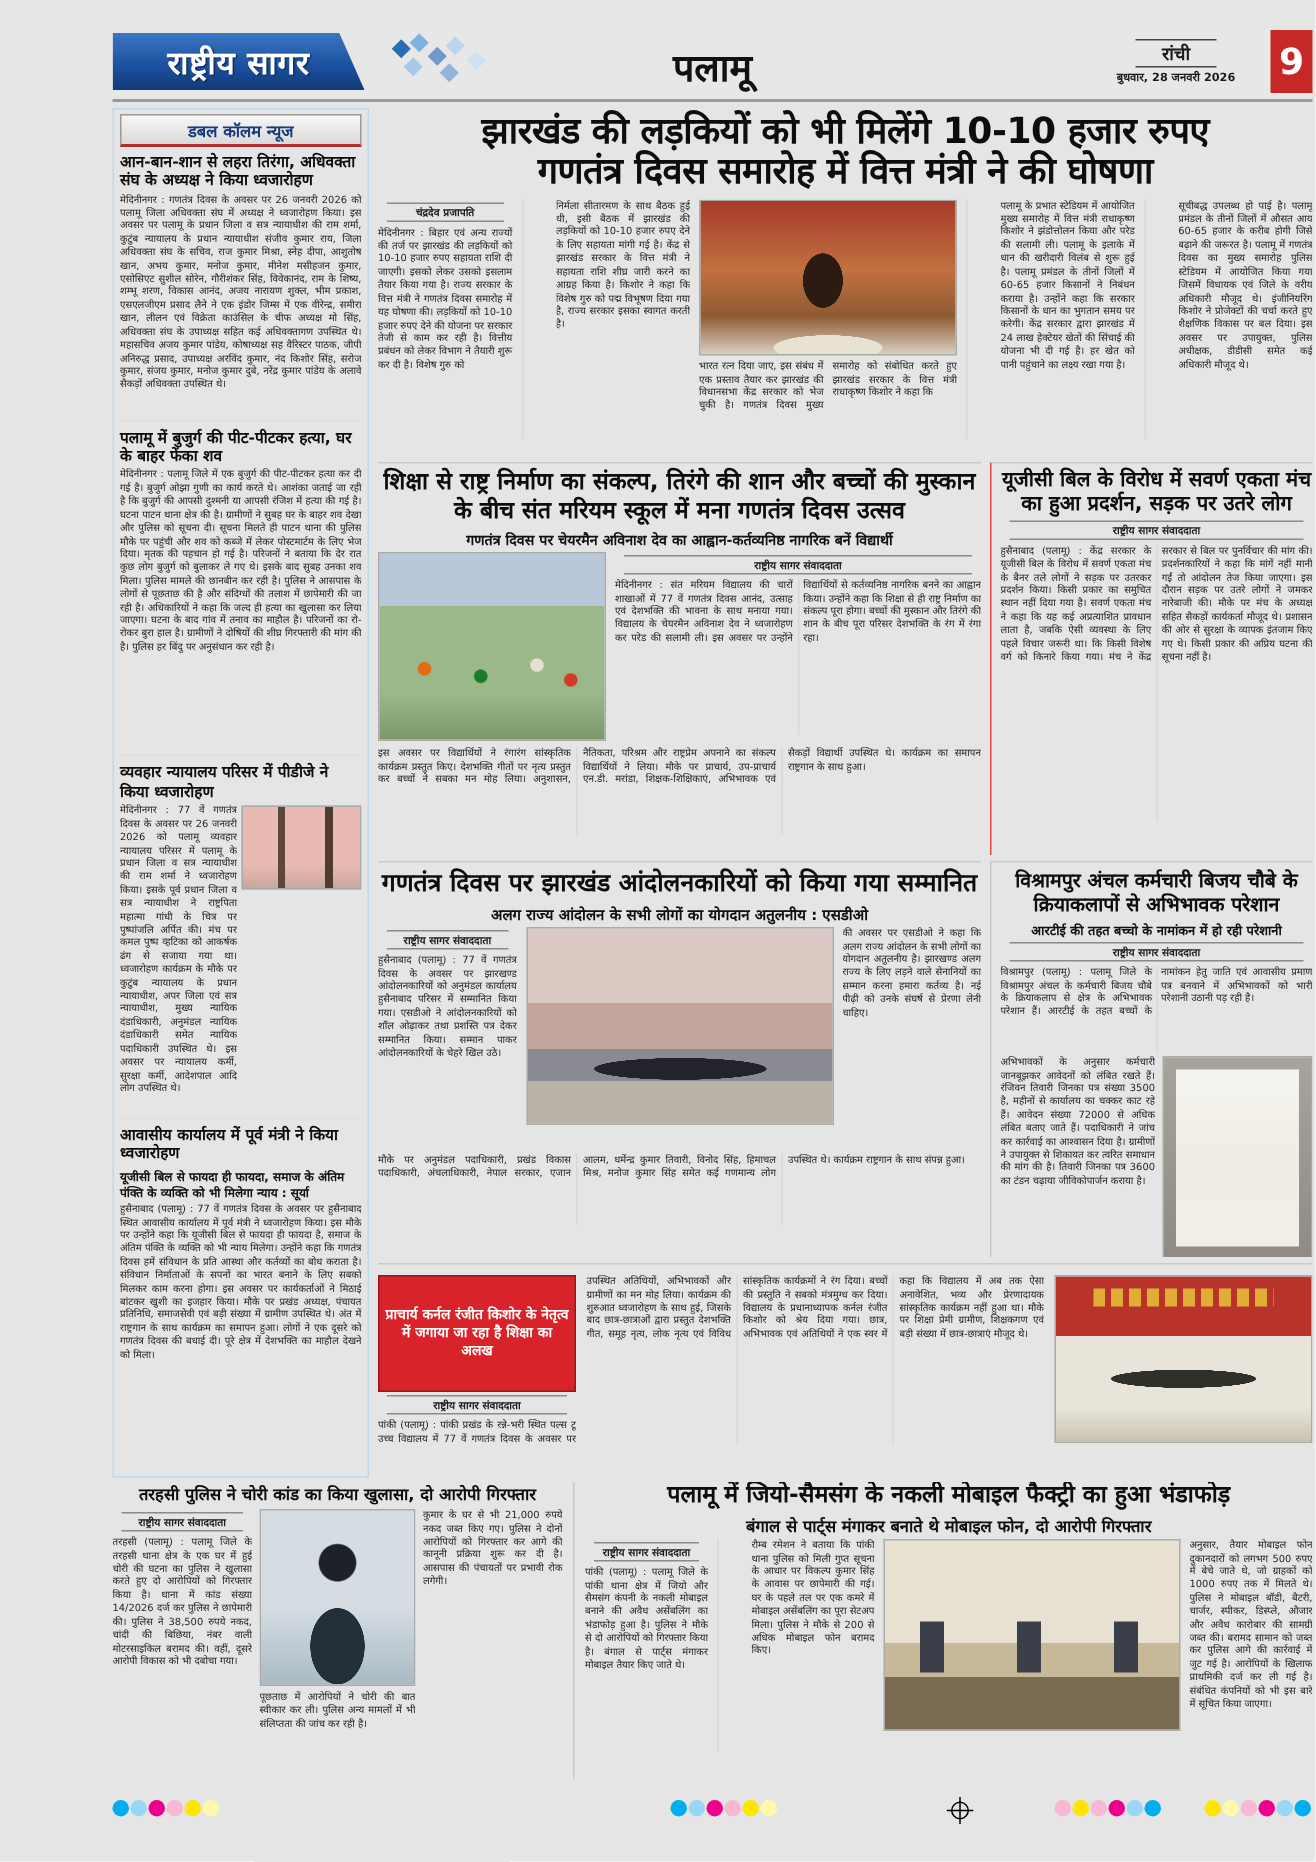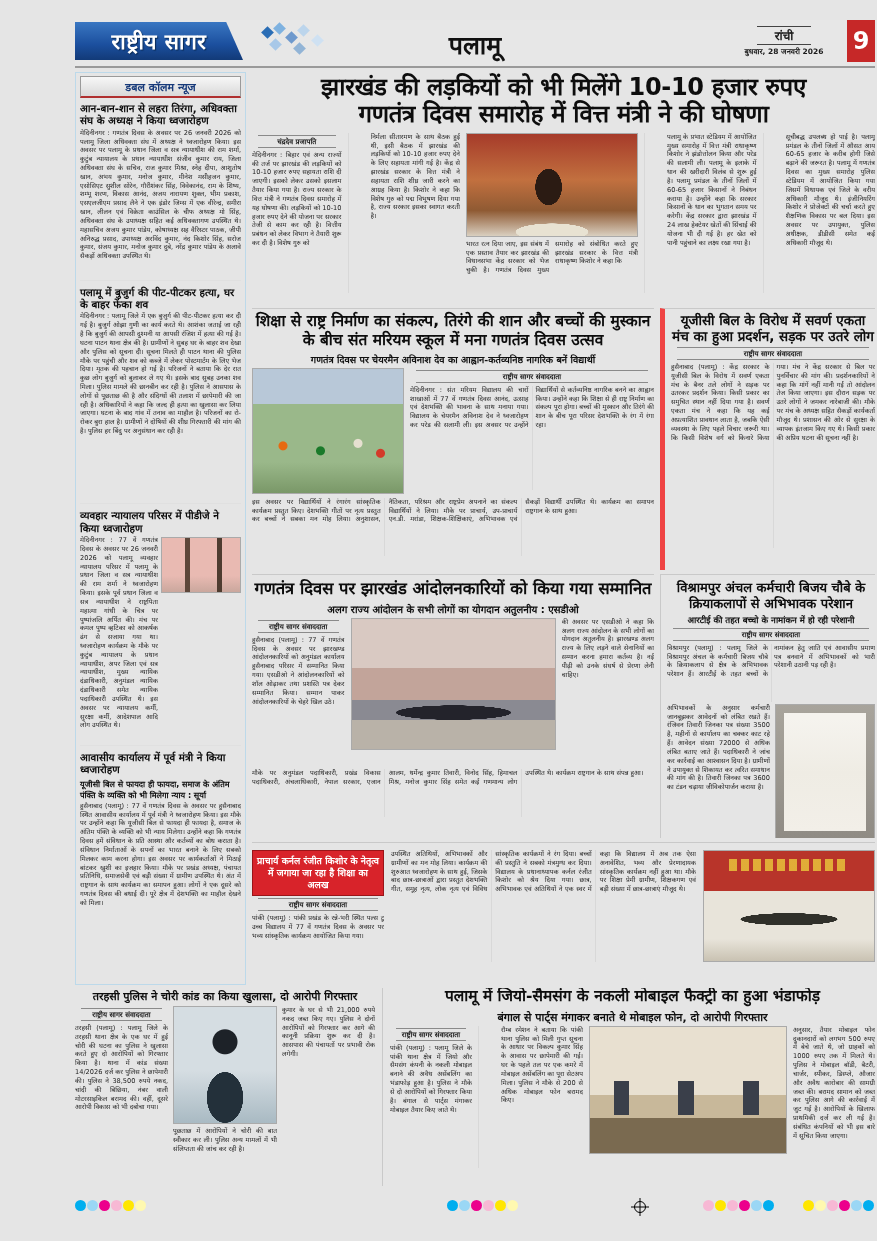--- a/index.html
+++ b/index.html
@@ -65,21 +65,21 @@
   .school-row{display:flex;gap:6px;margin-top:2px;}
   .school-photo{width:152px;height:126px;flex:none;
       background:
         radial-gradient(circle 5px at 20% 62%,#e66a12 0 4px,transparent 5px),
         radial-gradient(circle 5px at 45% 66%,#1a7a2a 0 4px,transparent 5px),
         radial-gradient(circle 5px at 70% 60%,#e6e0d0 0 4px,transparent 5px),
         radial-gradient(circle 5px at 85% 68%,#d43a2a 0 4px,transparent 5px),
         linear-gradient(180deg,#b8c8d8 0 28%,#9ab88a 28% 75%,#7a9868 100%);}
   .school-bottom{margin-top:4px;height:58px;column-count:3;column-gap:8px;column-rule:1px solid #d8d8d8;overflow:hidden;}
   .ugc{position:absolute;left:660px;top:308px;width:215px;height:262px;border-top:1px solid #c9c9c9;
-       border-left:5px solid #ef4444;padding:3px 0 0 6px;box-sizing:border-box;overflow:hidden;}
+       border-left:1px solid #ef4444;padding:3px 0 0 6px;box-sizing:border-box;overflow:hidden;}
   .ugc h2{font-size:13.5px;line-height:1.22;text-align:center;margin:0;}
   .ugc .body-txt{height:185px;column-count:2;column-gap:7px;column-rule:1px solid #d8d8d8;}
   
   .honored{position:absolute;left:252px;top:574px;width:402px;height:264px;
            border-top:1px solid #c9c9c9;padding-top:4px;overflow:hidden;}
   .honored h2{font-size:16.5px;line-height:1.2;text-align:center;margin:0;}
   .honored .subhead{font-size:10px;margin:3px 0 2px 0;}
   .honored-row{display:flex;gap:6px;margin-top:2px;height:148px;overflow:hidden;}
   .honored-photo{width:205px;height:132px;flex:none;
       background:
@@ -95,21 +95,21 @@
       background:
         linear-gradient(180deg,#f5f3ee 6px,#efece4 60px,#f2efe8 100%) 8px 8px / 82px 118px no-repeat,
         linear-gradient(#a8a49c,#8f8b84);}
   
   .ranne{position:absolute;left:252px;top:842px;width:623px;height:142px;
          border-top:1px solid #c9c9c9;padding-top:3px;overflow:hidden;box-sizing:border-box;}
   .ranne h2{font-size:16px;text-align:center;margin:0;line-height:1.15;}
   .ranne-row{display:flex;gap:7px;margin-top:4px;height:112px;overflow:hidden;}
   .promo-col{width:132px;flex:none;overflow:hidden;}
   .promo-box{background:#d8232a;color:#fff;font-size:9.3px;font-weight:800;text-align:center;
-             padding:4px 3px;line-height:1.3;border:1px solid #9a1418;}
+             padding:20px 3px;line-height:1.3;border:1px solid #9a1418;}
   .ranne-mid{flex:1;overflow:hidden;column-count:3;column-gap:8px;column-rule:1px solid #d8d8d8;height:112px;}
   .ranne-photo{width:172px;height:112px;flex:none;
       background:
         radial-gradient(ellipse 80px 10px at 50% 62%,#30302a 0 60%,transparent 61%),
         linear-gradient(180deg,#b8342a 0 36%,#e8e4da 36% 80%,#c9c2b2 100%);}
   .ranne-photo::before{content:"";display:block;margin:8px auto 0 auto;width:120px;height:12px;
       background:repeating-linear-gradient(90deg,#e8c23a 0 8px,#b8342a 8px 12px);opacity:.85;}
   
   .theft{position:absolute;left:75px;top:988px;width:300px;height:198px;overflow:hidden;}
   .theft h2{font-size:11px;text-align:center;margin:0;white-space:nowrap;overflow:hidden;}

